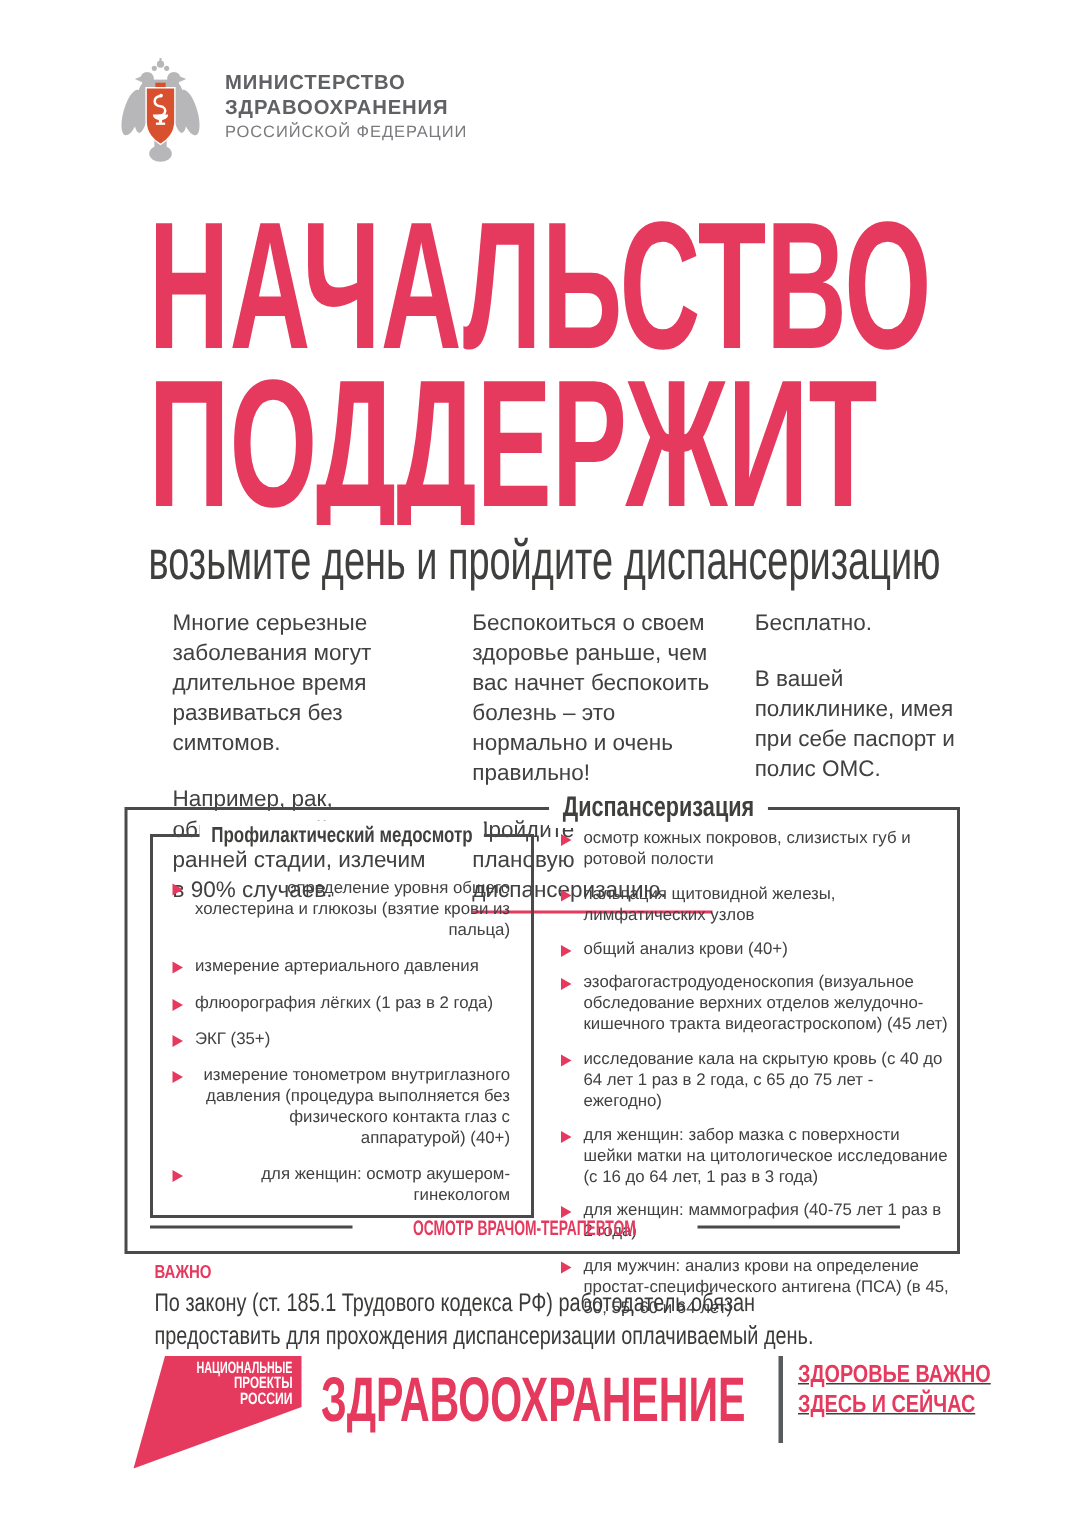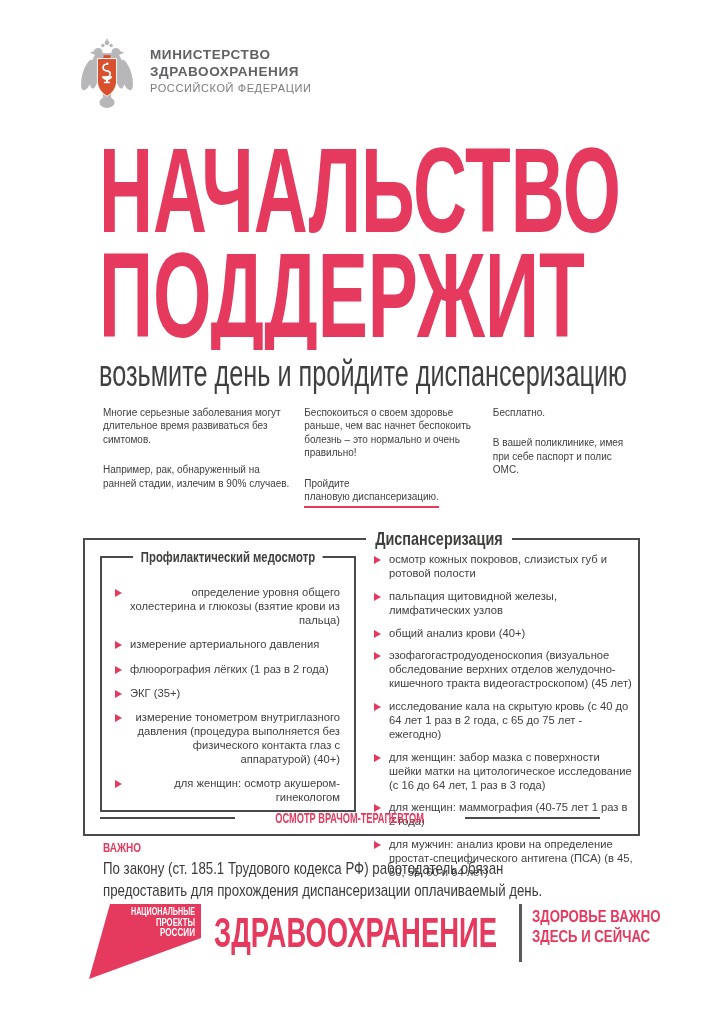--- a/index.html
+++ b/index.html
@@ -16,21 +16,21 @@
   .ministry-text .r{font-weight:normal;font-size:11px;color:#7A7B7E;}
 
   
   .hero-svg{left:97px;top:138px;}
   .hero-svg text{font-family:"Liberation Sans",sans-serif;font-weight:bold;fill:var(--accent);}
   .subtitle-svg{left:97px;top:351px;}
   .subtitle-svg text{font-family:"Liberation Sans",sans-serif;fill:#3F3F3E;}
 
   
   .intro{left:103px;top:406px;width:534px;display:flex;}
-  .intro .col{font-size:10px;line-height:1.34;color:var(--body);}
+  .intro .col{font-size:15px;line-height:1.34;color:var(--body);margin-left:12px;}
   .col1{width:192px;margin-right:13px;}
   .col2{width:176px;margin-right:16px;}
   .col3{width:147px;}
   .intro p{margin:0 0 17px 0;}
   .underline{display:inline-block;border-bottom:2px solid var(--accent);padding-bottom:3px;}
 
   
   .dbox{left:83px;top:538px;width:553px;height:294px;border:2.5px solid var(--border);}
   .dbox-title{position:absolute;top:-14px;left:258px;background:#fff;padding:0 12px;
     font-size:19px;font-weight:bold;color:#3F3F3E;white-space:nowrap;line-height:26px;
@@ -58,21 +58,21 @@
     transform:scaleX(.8);transform-origin:0 50%;white-space:nowrap;margin-bottom:3px;}
   .important-line{font-size:17px;color:#3A3A39;white-space:nowrap;line-height:21.5px;
     transform:scaleX(.78);transform-origin:0 50%;}
 
   
   .flag-svg{left:86px;top:900px;}
   .flag-svg text{font-family:"Liberation Sans",sans-serif;font-weight:bold;fill:#ffffff;}
   .program-svg{left:212px;top:909px;}
   .program-svg text{font-family:"Liberation Sans",sans-serif;font-weight:bold;fill:var(--accent);}
   .footer-divider{left:519px;top:904px;width:2.5px;height:58px;background:#595A5C;}
-  .slogan{left:532px;top:907px;}
+  .slogan{left:532px;top:907px;text-decoration:underline;}
   .slogan div{font-size:16.5px;font-weight:bold;color:var(--accent);white-space:nowrap;
     line-height:19.5px;transform:scaleX(.8);transform-origin:0 50%;}
 </style>
 </head>
 <body>
 
 <div id="poster">
 
   <svg class="abs" style="left:72px;top:38px;" width="70" height="74" viewBox="0 0 100 108" aria-hidden="true">
     <g fill="#B7B6B8">

